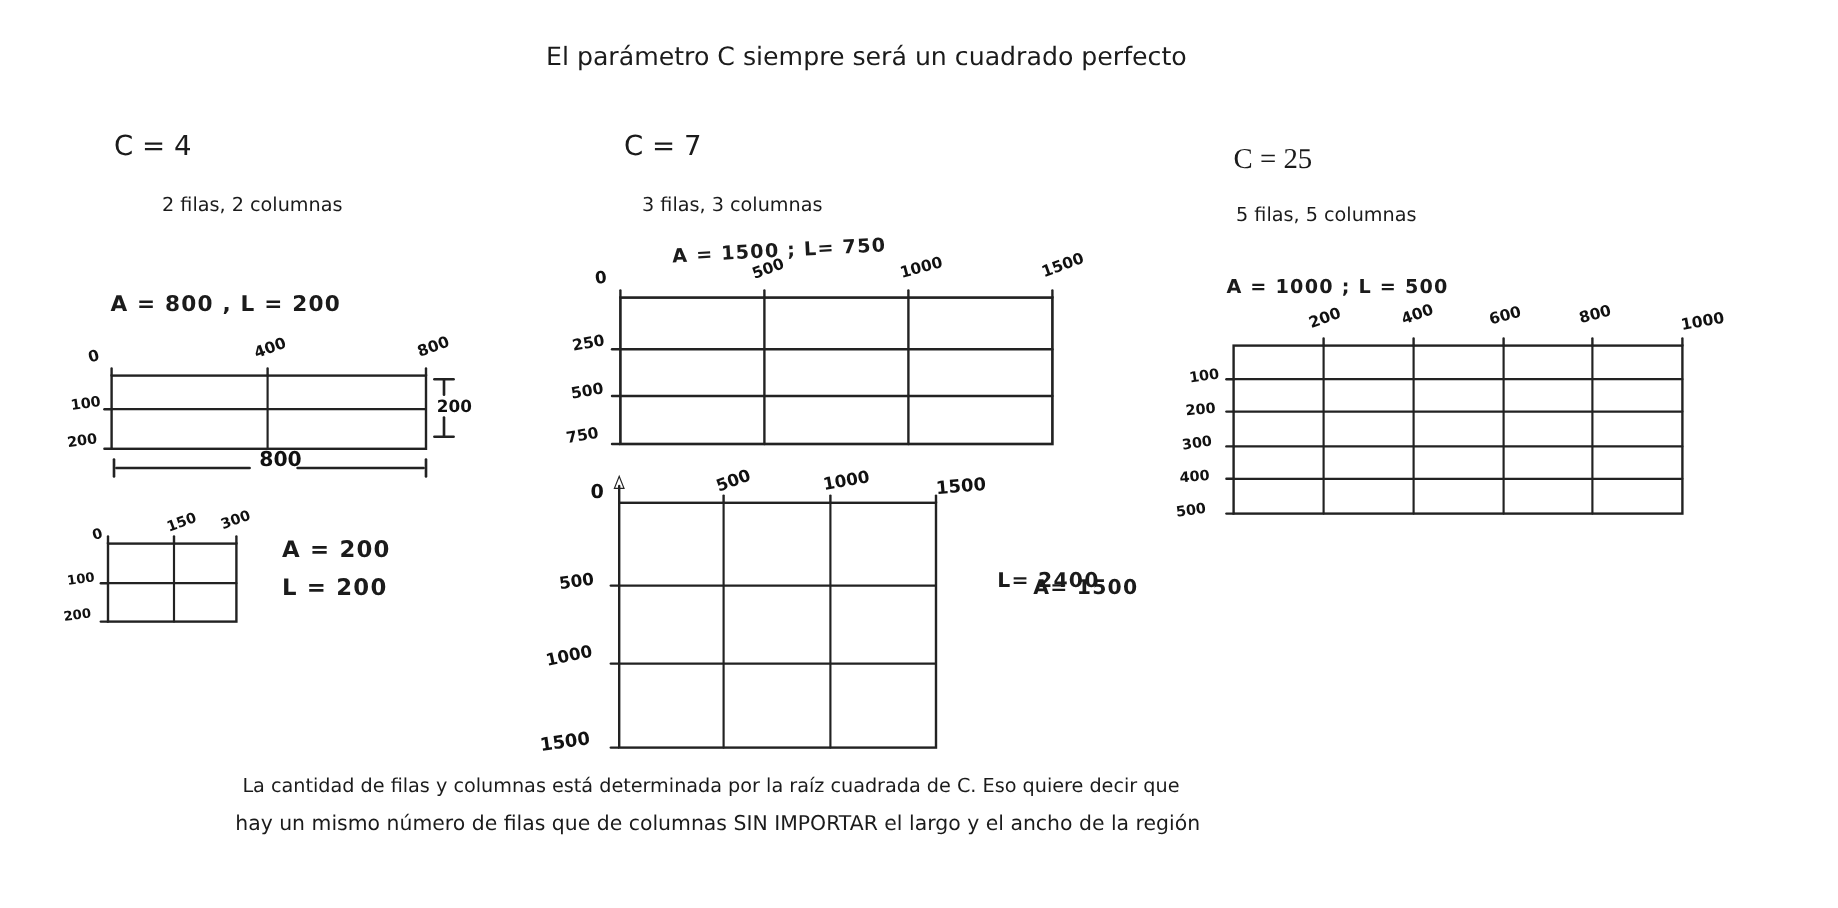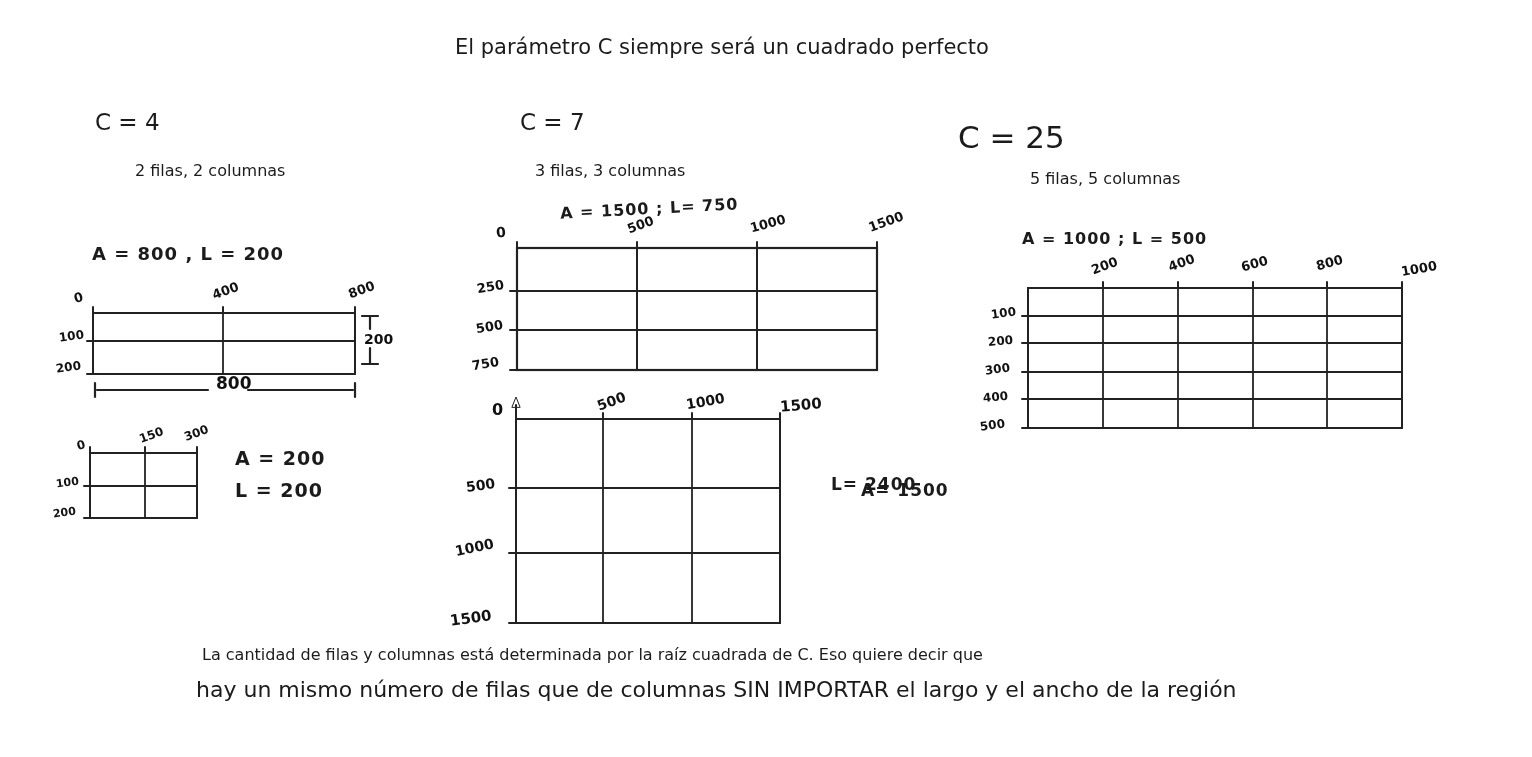--- a/index.html
+++ b/index.html
@@ -113,21 +113,21 @@
 <div class="lbl tick" style="left:492px;top:401px;font-size:16px;">0</div>
 <div class="lbl tick" style="left:597px;top:394px;font-size:14px;transform:rotate(-20deg);">500</div>
 <div class="lbl tick" style="left:686px;top:394px;font-size:14px;transform:rotate(-10deg);">1000</div>
 <div class="lbl tick" style="left:780px;top:397px;font-size:15px;transform:rotate(-5deg);">1500</div>
 <div class="lbl tick" style="left:466px;top:478px;font-size:14px;transform:rotate(-8deg);">500</div>
 <div class="lbl tick" style="left:455px;top:540px;font-size:14px;transform:rotate(-12deg);">1000</div>
 <div class="lbl tick" style="left:450px;top:610px;font-size:15px;transform:rotate(-8deg);">1500</div>
 <div class="lbl params" style="left:861px;top:440px;font-size:17px;margin-top:41px;">A= 1500</div>
 <div class="lbl params" style="left:831px;top:475px;font-size:17px;">L= 2400</div>
 
-<div class="lbl" style="left:958px;top:120px;font-size:31px;">C = 25</div>
+<div class="lbl" style="left:1028px;top:120px;font-size:24px;font-family:Liberation Serif, serif;">C = 25</div>
 <div class="lbl" style="left:1030px;top:170px;font-size:16px;text-align:right;">5 filas, 5 columnas</div>
 <div class="lbl params" style="left:1022px;top:230px;font-size:16px;">A = 1000  ;   L = 500</div>
 
 <svg style="left:1012px;top:276px;" width="420" height="165" viewBox="0 0 420 165">
   <rect x="16" y="12" width="374" height="140" stroke-width="2"></rect>
   <line x1="91" y1="12" x2="91" y2="152" stroke-width="1.8"></line>
   <line x1="166" y1="12" x2="166" y2="152" stroke-width="1.8"></line>
   <line x1="241" y1="12" x2="241" y2="152" stroke-width="1.8"></line>
   <line x1="315" y1="12" x2="315" y2="152" stroke-width="1.8"></line>
   <line x1="16" y1="40" x2="390" y2="40" stroke-width="1.8"></line>
@@ -150,13 +150,13 @@
 <div class="lbl tick" style="left:1241px;top:257px;font-size:13px;transform:rotate(-15deg);">600</div>
 <div class="lbl tick" style="left:1316px;top:256px;font-size:13px;transform:rotate(-15deg);">800</div>
 <div class="lbl tick" style="left:1401px;top:262px;font-size:13px;transform:rotate(-10deg);">1000</div>
 <div class="lbl tick" style="left:991px;top:307px;font-size:12px;transform:rotate(-8deg);">100</div>
 <div class="lbl tick" style="left:988px;top:335px;font-size:12px;transform:rotate(-5deg);">200</div>
 <div class="lbl tick" style="left:985px;top:363px;font-size:12px;transform:rotate(-8deg);">300</div>
 <div class="lbl tick" style="left:983px;top:391px;font-size:12px;transform:rotate(-5deg);">400</div>
 <div class="lbl tick" style="left:980px;top:419px;font-size:12px;transform:rotate(-8deg);">500</div>
 
 <div class="lbl" style="left:202px;top:646px;font-size:16px;">La cantidad de filas y columnas está determinada por la raíz cuadrada de C. Eso quiere decir que</div>
-<div class="lbl" style="left:196px;top:678px;font-size:22px;">hay un mismo número de filas que de columnas SIN IMPORTAR el largo y el ancho de la región</div>
+<div class="lbl" style="left:196px;top:678px;font-size:17px;">hay un mismo número de filas que de columnas SIN IMPORTAR el largo y el ancho de la región</div>
 
 </body></html>

